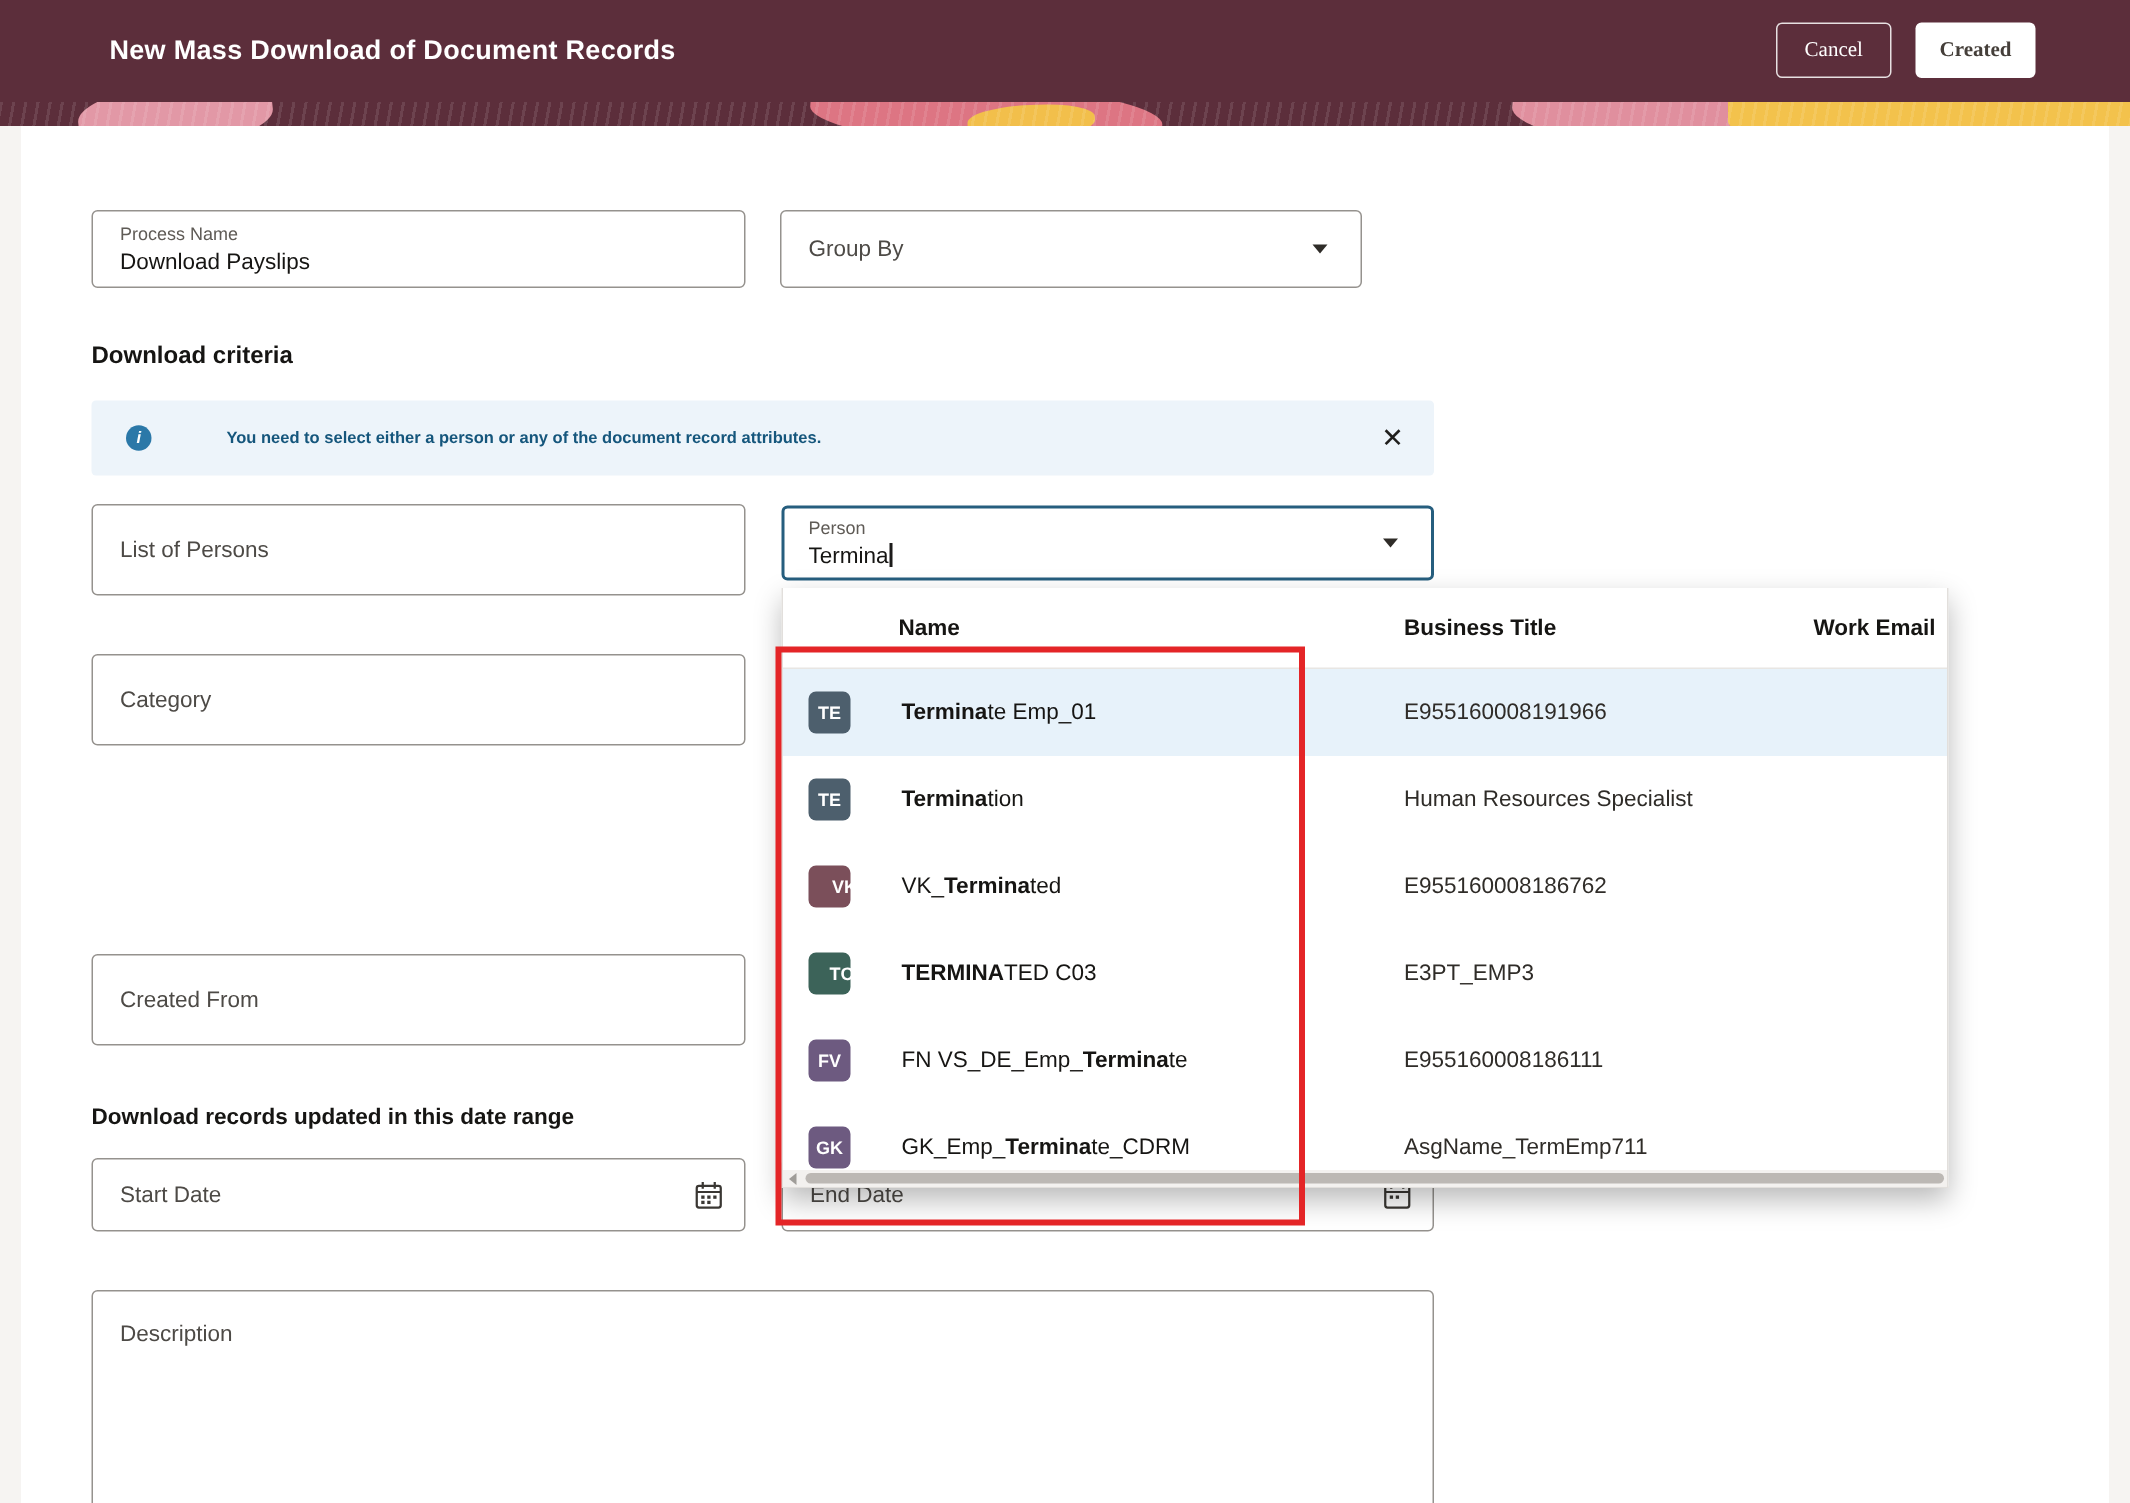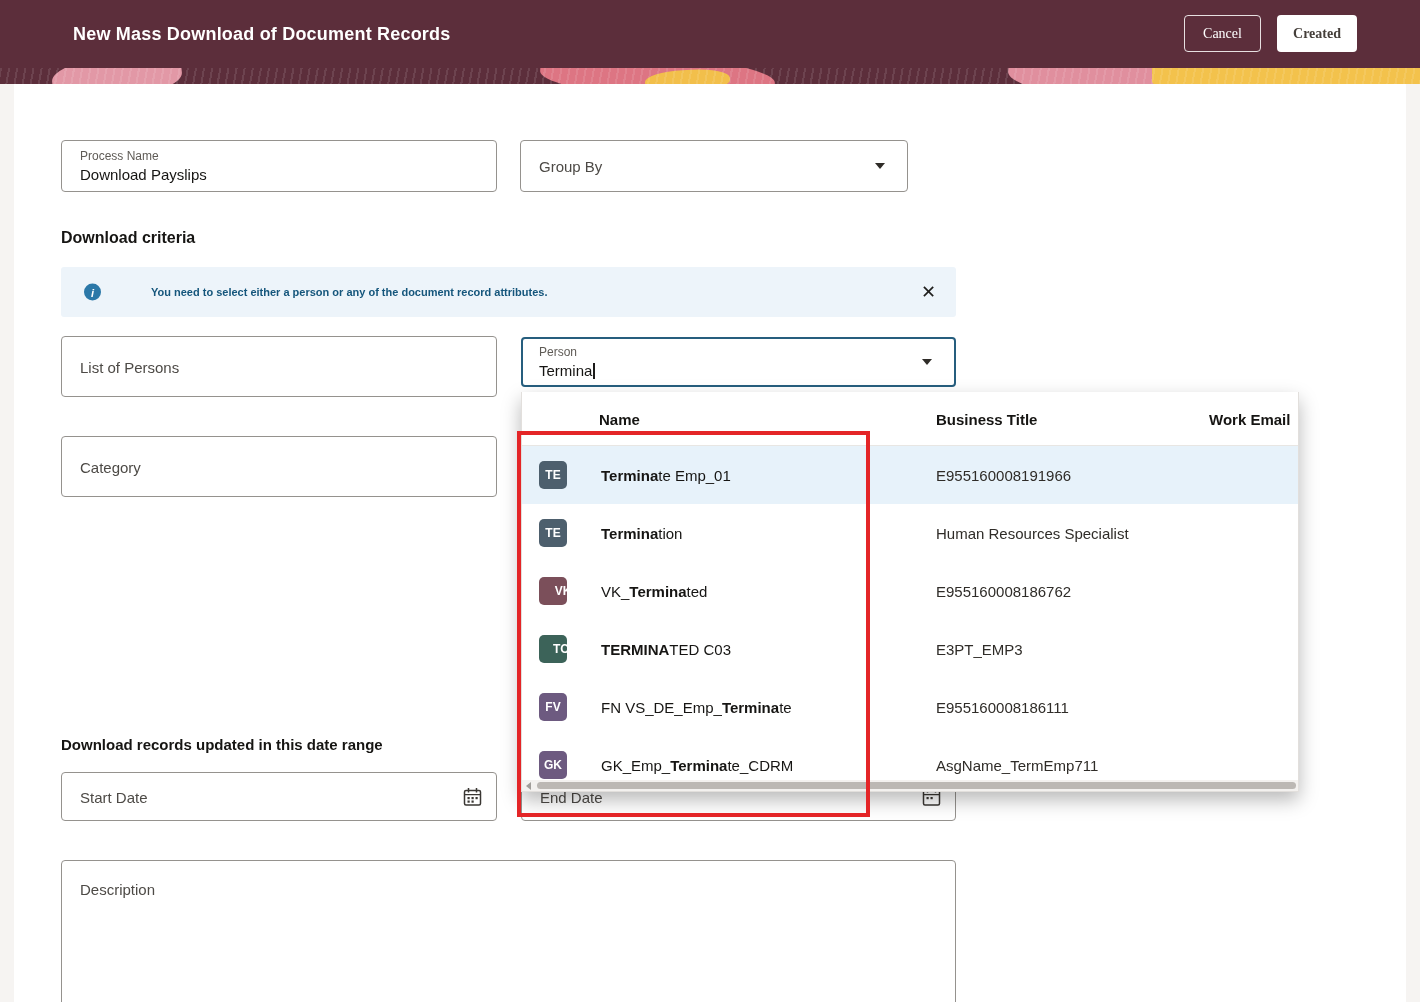--- a/index.html
+++ b/index.html
@@ -135,20 +135,23 @@
       <span class="person-label">Person</span>
       <span class="person-value"><span>Termina</span><span class="caret-bar"></span></span>
       <span class="caret"></span>
     </div>
 
     <div class="field f-category">
       <span class="center-label">Category</span>
     </div>
 
 
+    <div class="field f-created">
+      <span class="center-label">Created From</span>
+    </div>
 
     <div class="section-heading h-daterange">Download records updated in this date range</div>
 
     <div class="field f-start">
       <span class="center-label">Start Date</span>
       <svg class="cal-icon" viewBox="0 0 19 19">
         <rect x="1.5" y="3" width="16" height="14.5" rx="1.5" fill="none" stroke="currentColor" stroke-width="1.5"></rect>
         <line x1="5.5" y1="0.5" x2="5.5" y2="5" stroke="currentColor" stroke-width="1.5"></line>
         <line x1="13.5" y1="0.5" x2="13.5" y2="5" stroke="currentColor" stroke-width="1.5"></line>
         <line x1="1.5" y1="7.2" x2="17.5" y2="7.2" stroke="currentColor" stroke-width="1.3"></line>

